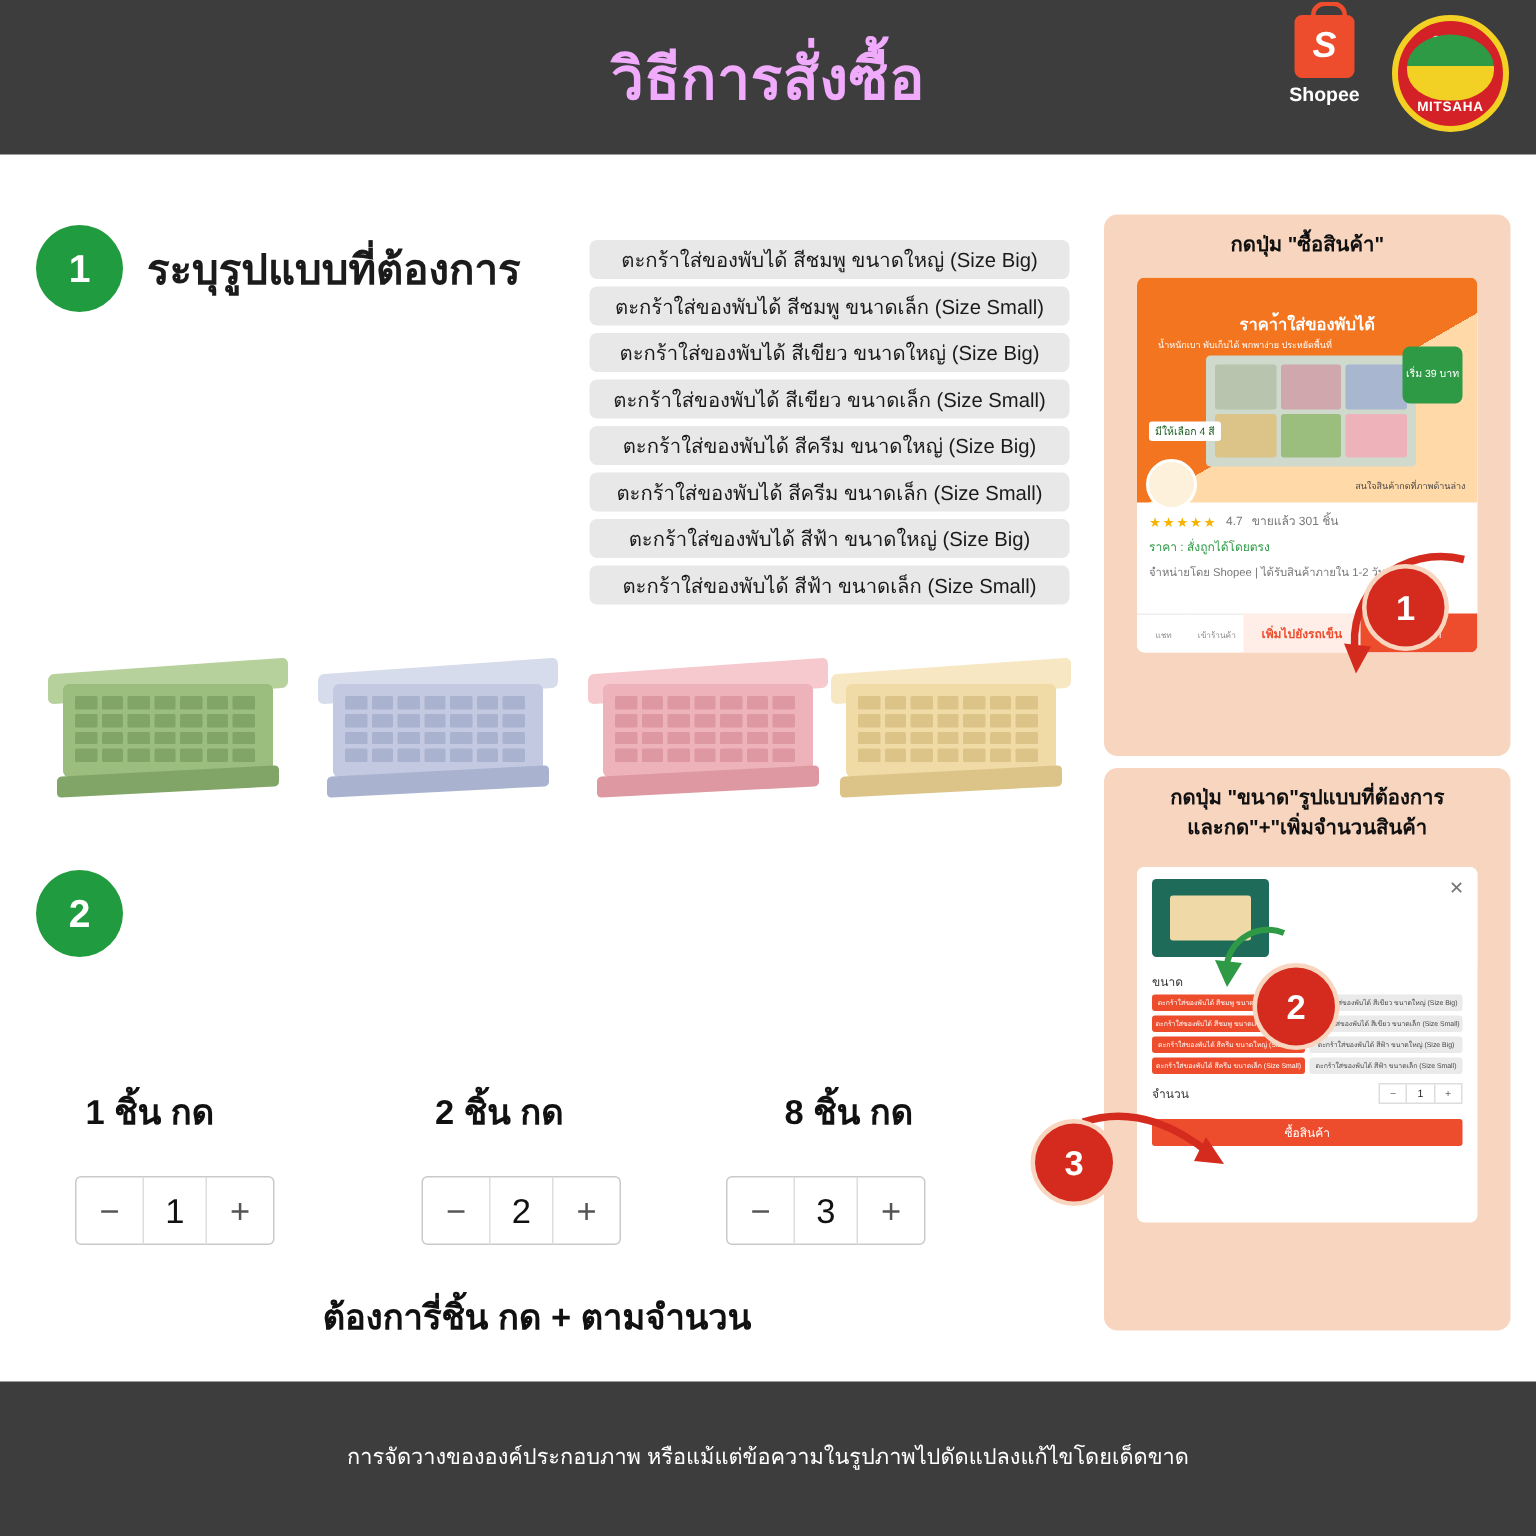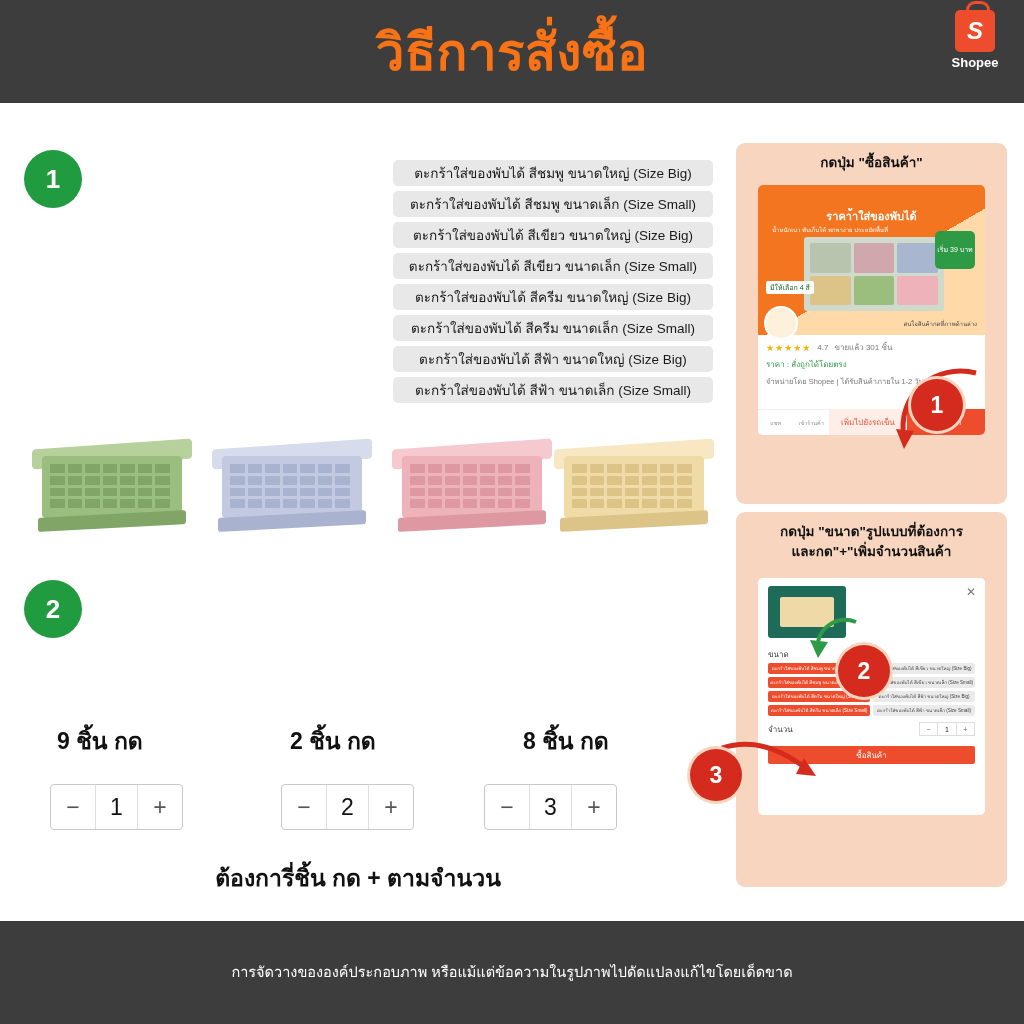--- a/index.html
+++ b/index.html
@@ -12,21 +12,21 @@
     position:relative;
   }
 
   
   .header {
     position:absolute; left:0; top:0; width:1024px; height:103px;
     background:#3d3d3d;
     display:flex; align-items:center; justify-content:center;
   }
   .header-title {
-    color:#f97316; font-size:51px; font-weight:bold; letter-spacing:.5px;
+    color:#f0abfc; font-size:39px; font-weight:bold; letter-spacing:.5px;
   }
   .header-logos {
     position:absolute; right:18px; top:10px; display:flex; align-items:flex-start; gap:14px;
   }
   .shopee-logo { width:62px; display:flex; flex-direction:column; align-items:center; }
   .shopee-bag {
     width:40px; height:42px; background:#ee4d2d; border-radius:5px;
     position:relative;
   }
   .shopee-bag::before {
@@ -182,21 +182,21 @@
     flex:1; background:#fff; border-top:1px solid #eee;
     display:flex; flex-direction:column; align-items:center; justify-content:center;
     font-size:5.5px; color:#888;
   }
   .p1-actionbar .buy {
     flex:2.2; background:#ee4d2d; color:#fff; font-size:8px;
     display:flex; align-items:center; justify-content:center;
   }
   .p1-actionbar .cart {
     flex:2.2; background:#ffeee8; color:#ee4d2d; font-size:8px;
-    display:flex; align-items:center; justify-content:center;
+    display:flex; align-items:center; justify-content:center;font-weight:bold;
   }
 
   
   .p2-top { position:relative; height:66px; background:#ffffff; }
   .p2-img {
     position:absolute; left:10px; top:8px; width:78px; height:52px;
     background:#1f6b5a; border-radius:3px;
     display:flex; align-items:center; justify-content:center;
   }
   .p2-img i { width:54px; height:30px; background:#efd9a6; border-radius:2px; display:block; }
@@ -245,25 +245,31 @@
 
 <div class="header">
   <div class="header-title">วิธีการสั่งซื้อ</div>
   <div class="header-logos">
     <div class="shopee-logo">
       <div class="shopee-bag">
         <span>S</span>
       </div>
       <div class="shopee-word">Shopee</div>
     </div>
+    <div class="mitsaha-logo">
+      <div class="ms-top">มิตสห</div>
+      <div class="ms-inner"></div>
+      <div class="ms-name">MITSAHA</div>
+    </div>
   </div>
 </div>
 
 <div class="step-row" id="step1-row">
   <div class="circle-num">1</div>
+  <div class="step-title">ระบุรูปแบบที่ต้องการ</div>
 </div>
 
 <div class="chips">
   <div class="chip">ตะกร้าใส่ของพับได้ สีชมพู ขนาดใหญ่ (Size Big)</div>
   <div class="chip">ตะกร้าใส่ของพับได้ สีชมพู ขนาดเล็ก (Size Small)</div>
   <div class="chip">ตะกร้าใส่ของพับได้ สีเขียว ขนาดใหญ่ (Size Big)</div>
   <div class="chip">ตะกร้าใส่ของพับได้ สีเขียว ขนาดเล็ก (Size Small)</div>
   <div class="chip">ตะกร้าใส่ของพับได้ สีครีม ขนาดใหญ่ (Size Big)</div>
   <div class="chip">ตะกร้าใส่ของพับได้ สีครีม ขนาดเล็ก (Size Small)</div>
   <div class="chip">ตะกร้าใส่ของพับได้ สีฟ้า ขนาดใหญ่ (Size Big)</div>
@@ -413,21 +419,21 @@
         <i style="background:#dcc489"></i>
     </div>
     <div class="bk-base" style="background:#dcc489;"></div>
   </div>
 </div>
 
 <div class="step-row" id="step2-row">
   <div class="circle-num">2</div>
 </div>
 
-<div class="qty-label" style="left:57px;  top:723px;">9 ชิ้น กด</div>
+<div class="qty-label" style="left:57px;  top:723px;">1 ชิ้น กด</div>
 <div class="qty-label" style="left:290px; top:723px;">2 ชิ้น กด</div>
 <div class="qty-label" style="left:523px; top:723px;">8 ชิ้น กด</div>
 
 <div class="stepper" style="left:50px;  top:784px;">
   <div class="sbtn">−</div>
   <div class="sval">1</div>
   <div class="sbtn">+</div>
 </div>
 <div class="stepper" style="left:281px; top:784px;">
   <div class="sbtn">−</div>

